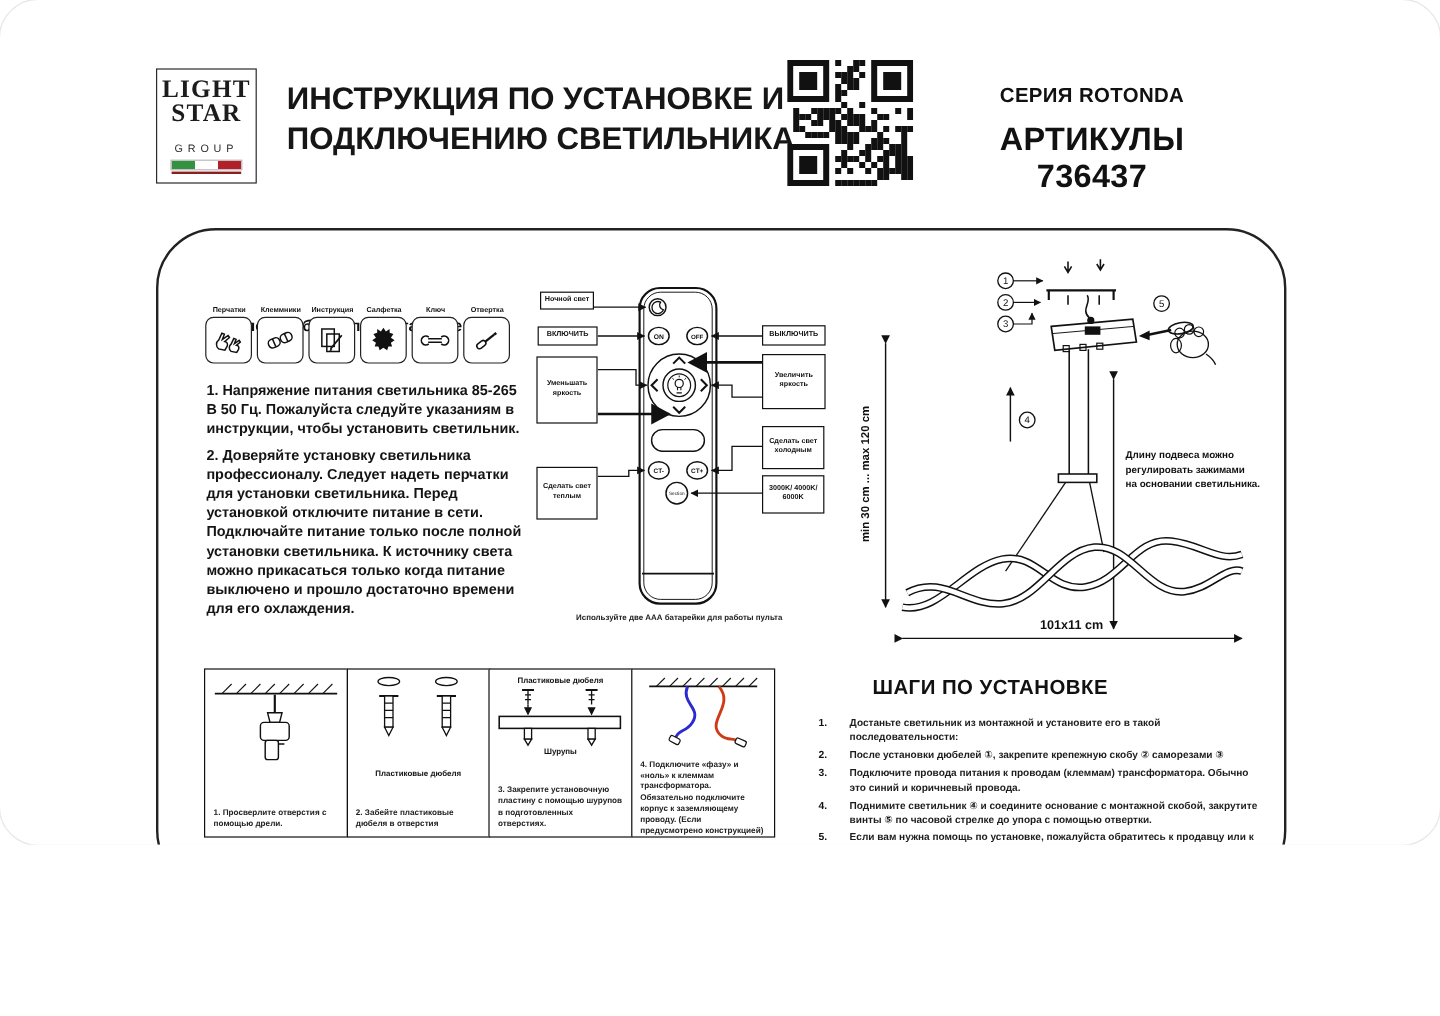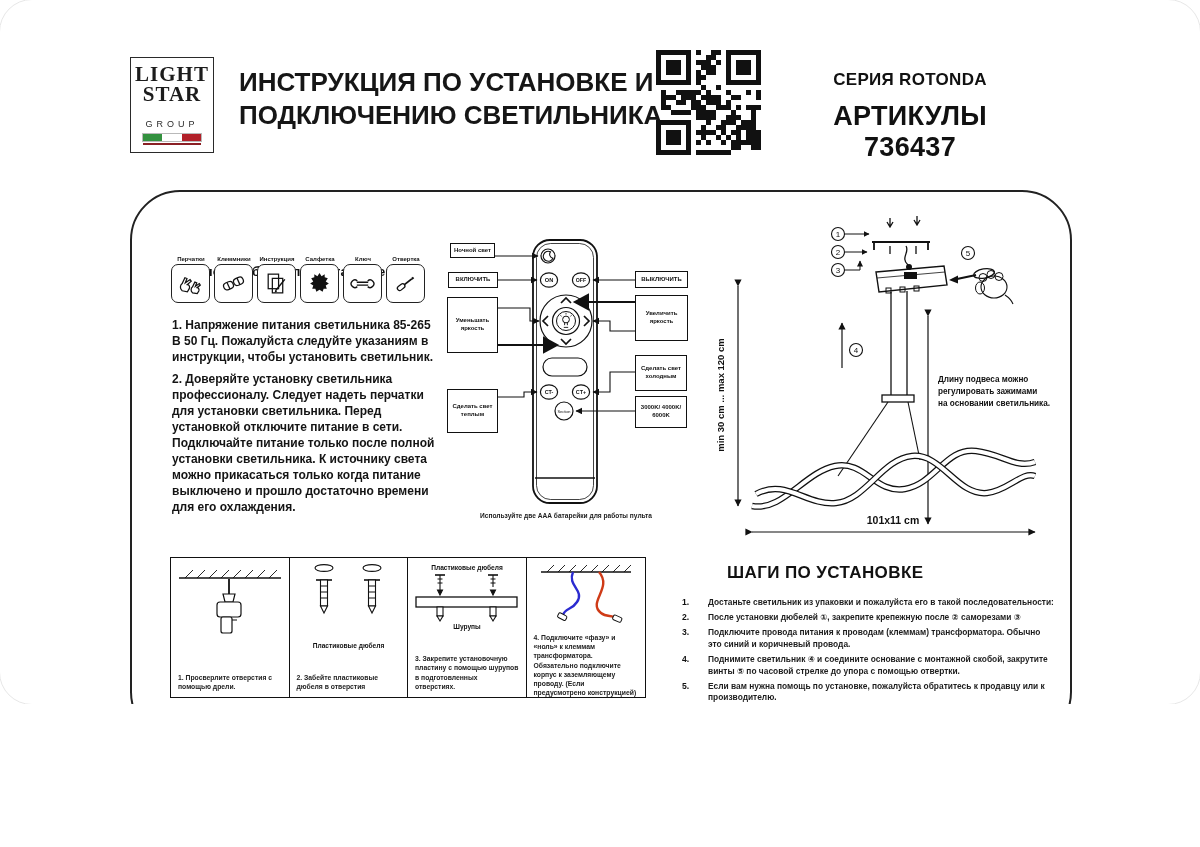--- a/index.html
+++ b/index.html
@@ -574,25 +574,25 @@
         <rect x="86" y="58" width="9" height="5" rx="1.5" transform="rotate(24 90 60)" fill="#fff" stroke="#111" stroke-width="1"></rect>
       </svg>
       <div class="caption">4. Подключите «фазу» и «ноль» к клеммам трансформатора. Обязательно подключите корпус к заземляющему проводу. (Если предусмотрено конструкцией)</div>
     </div>
   </div>
 
   <div class="abs steps-heading">ШАГИ ПО УСТАНОВКЕ</div>
   <div class="abs steps-list">
     <div class="step-row">
       <div class="step-num">1.</div>
-      <div class="step-text">Достаньте светильник из упаковки и пожалуйста его в такой последовательности:</div>
+      <div class="step-text">Достаньте светильник из монтажной и установите его в такой последовательности:</div>
     </div>
     <div class="step-row">
       <div class="step-num">2.</div>
-      <div class="step-text">После установки дюбелей ①, закрепите крепежную после ② саморезами ③</div>
+      <div class="step-text">После установки дюбелей ①, закрепите крепежную скобу ② саморезами ③</div>
     </div>
     <div class="step-row">
       <div class="step-num">3.</div>
       <div class="step-text">Подключите провода питания к проводам (клеммам) трансформатора. Обычно это синий и коричневый провода.</div>
     </div>
     <div class="step-row">
       <div class="step-num">4.</div>
       <div class="step-text">Поднимите светильник ④ и соедините основание с монтажной скобой, закрутите винты ⑤ по часовой стрелке до упора с помощью отвертки.</div>
     </div>
     <div class="step-row">

